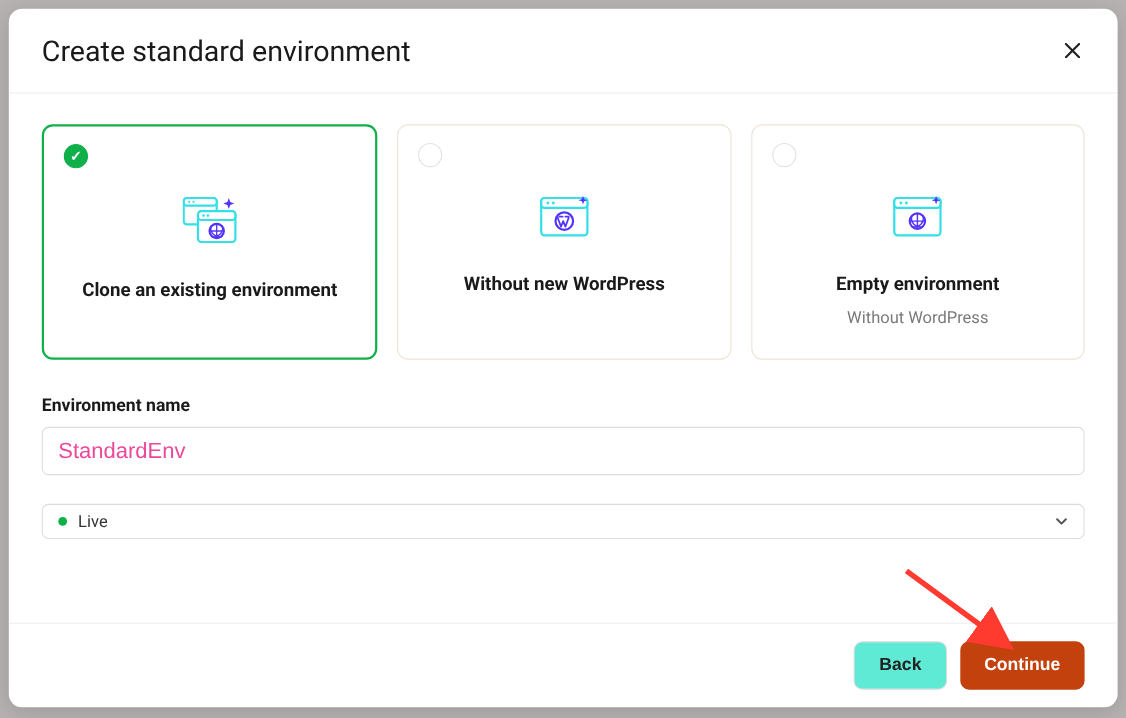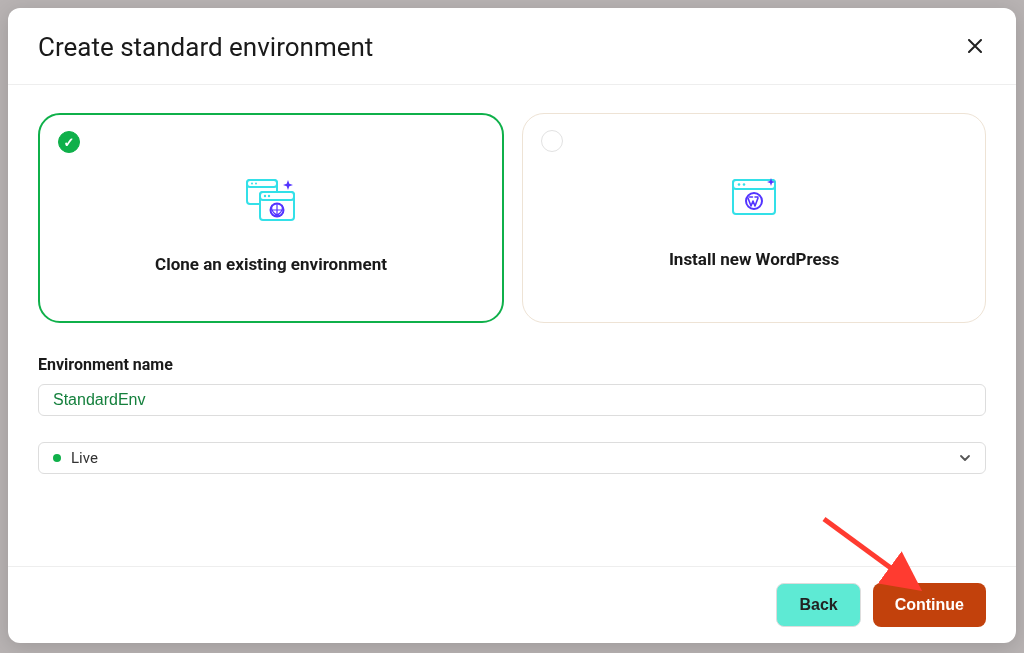--- a/index.html
+++ b/index.html
@@ -50,21 +50,21 @@
       overflow-y: auto;
     }
     .options {
       display: flex;
       gap: 18px;
       margin-bottom: 32px;
     }
     .option-card {
       flex: 1;
       border: 1.5px solid #eee3d5;
-      border-radius: 22px;
+      border-radius: 10px;
       padding: 18px 20px 28px 20px;
       cursor: pointer;
       position: relative;
       text-align: center;
       min-height: 210px;
       display: flex;
       flex-direction: column;
       align-items: center;
     }
     .option-card.selected {
@@ -113,26 +113,26 @@
     }
     .field-label {
       display: block;
       font-size: 16px;
       font-weight: 700;
       color: #1a1a1a;
       margin-bottom: 10px;
     }
     .text-input {
       width: 100%;
-      height: 32px;
+      height: 44px;
       border: 1px solid #ddd;
       border-radius: 6px;
       padding: 0 14px;
-      font-size: 16px;
-      color: #15803d;
+      font-size: 20px;
+      color: #ec4899;
     }
     .select-wrap {
       position: relative;
     }
     .select-input {
       width: 100%;
       height: 32px;
       border: 1px solid #ddd;
       border-radius: 6px;
       padding: 0 14px;
@@ -238,23 +238,41 @@
             <rect x="2" y="2" width="42" height="9" rx="3" fill="#fff" stroke="#33e0e8" stroke-width="2"></rect>
             <circle cx="8" cy="6.5" r="1.3" fill="#33e0e8"></circle>
             <circle cx="13" cy="6.5" r="1.3" fill="#33e0e8"></circle>
             <circle cx="23" cy="23" r="8" fill="none" stroke="#5334ff" stroke-width="2"></circle>
             <path d="M17 20 l3 8 l2 -5 l2 5 l3 -8 M18.5 19 h3 M24 19 h3" fill="none" stroke="#5334ff" stroke-width="1.6" stroke-linecap="round" stroke-linejoin="round"></path>
             <g transform="translate(40,4)">
               <path d="M0 -4 L1 -1 L4 0 L1 1 L0 4 L-1 1 L-4 0 L-1 -1 Z" fill="#5334ff"></path>
             </g>
           </svg>
         </div>
-        <div class="option-title">Install new WordPress</div>
+        <div class="option-title">Without new WordPress</div>
       </div>
 
+      <div class="option-card">
+        <div class="radio"></div>
+        <div class="icon-wrap">
+          <svg width="46" height="38" viewBox="0 0 46 38">
+            <rect x="2" y="2" width="42" height="34" rx="3" fill="#fff" stroke="#33e0e8" stroke-width="2"></rect>
+            <rect x="2" y="2" width="42" height="9" rx="3" fill="#fff" stroke="#33e0e8" stroke-width="2"></rect>
+            <circle cx="8" cy="6.5" r="1.3" fill="#33e0e8"></circle>
+            <circle cx="13" cy="6.5" r="1.3" fill="#33e0e8"></circle>
+            <circle cx="23" cy="23" r="7" fill="none" stroke="#5334ff" stroke-width="2"></circle>
+            <path d="M23 16 v14 M16 23 h14 M18 18 a8 8 0 0 0 10 10 M28 18 a8 8 0 0 1 -10 10" fill="none" stroke="#5334ff" stroke-width="1.3"></path>
+            <g transform="translate(40,4)">
+              <path d="M0 -4 L1 -1 L4 0 L1 1 L0 4 L-1 1 L-4 0 L-1 -1 Z" fill="#5334ff"></path>
+            </g>
+          </svg>
+        </div>
+        <div class="option-title">Empty environment</div>
+        <div class="option-sub">Without WordPress</div>
+      </div>
 
     </div>
 
     <div class="field">
       <label class="field-label">Environment name</label>
       <input type="text" class="text-input" value="StandardEnv" style="">
     </div>
 
     <div class="field">
       <div class="select-wrap">

